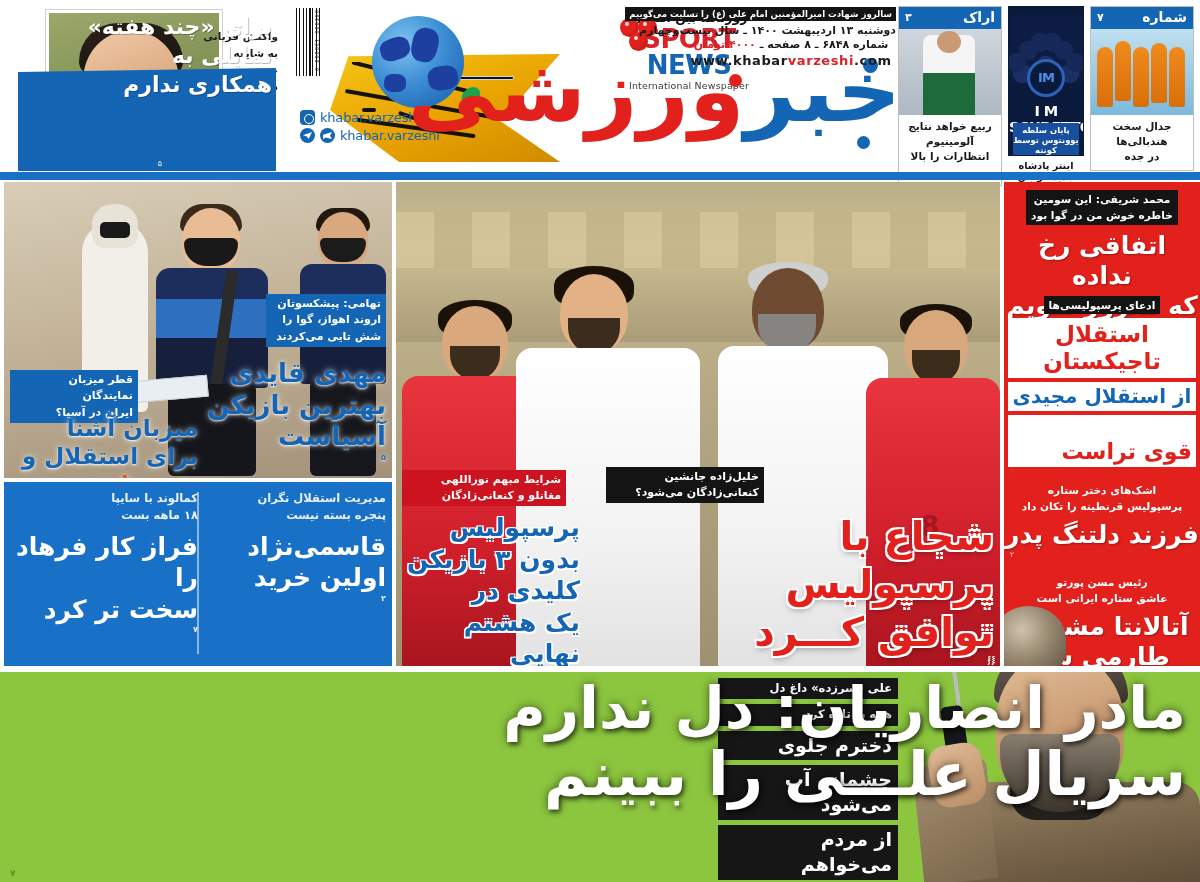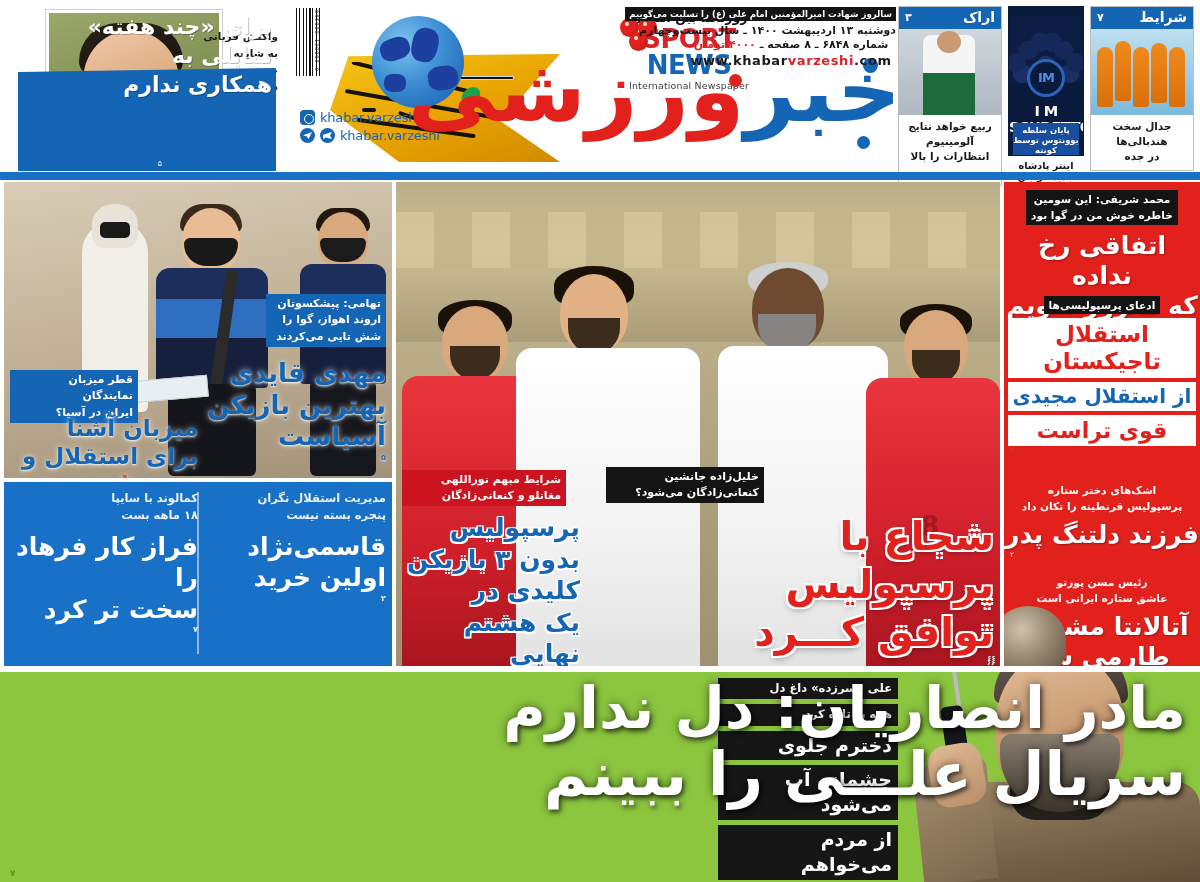--- a/index.html
+++ b/index.html
@@ -306,21 +306,21 @@
   .r-k.onblack { background:#141414; display:inline-block; padding:1px 5px; }
   .r-h { color:#fff; font-size:25px; font-weight:900; line-height:1.2; direction:rtl; text-align:center;
     letter-spacing:-.8px; text-shadow:1px 1px 2px rgba(0,0,0,.3); }
   .r-blk { position:absolute; left:0; width:196px; }
   #rb1 { top:8px; }
   #rb1 .kwrap { text-align:center; }
   #rb2 { top:112px; }
   .white-box { background:#fff; margin:4px 4px 0; padding:3px 4px; }
   .wb-l1 { color:#e2211c; font-size:23px; font-weight:900; line-height:1.16; direction:rtl; text-align:center; letter-spacing:-.8px;}
   .wb-l2 { color:#1565b5; font-size:20px; font-weight:900; line-height:1.16; direction:rtl; text-align:center; letter-spacing:-.8px;}
-  .wb-l3 { color:#e2211c; font-size:22px; font-weight:900; line-height:1.16; direction:rtl; text-align:center; letter-spacing:-.8px;}
+  .wb-l3 { color:#e2211c; font-size:22px; font-weight:900; line-height:1.16; direction:rtl; text-align:right; letter-spacing:-.8px;margin-top:21px;}
   #rb3 { top:300px; }
   #rb4 { top:392px; }
   .r-pg { color:#ffd9d7; font-size:7.5px; text-align:left; padding-left:6px; }
   .rhair { position:absolute; left:-12px; bottom:-6px; width:74px; height:66px; border-radius:50% 50% 30% 30%;
     background:radial-gradient(circle at 40% 36%, #cfc2ad 0%, #9a8a72 45%, #5d5242 100%); }
 
   
   .bottom { position:absolute; left:0; top:672px; width:1200px; height:210px; background:#8cc63f; overflow:hidden; }
   .bot-head { position:absolute; right:14px; top:6px; width:710px; direction:rtl; text-align:right;
     color:#fff; font-weight:900; letter-spacing:-2px;
@@ -462,21 +462,21 @@
       </div>
       <div class="cap">
           <div>ربیع خواهد نتایج</div>
           <div>آلومینیوم</div>
           <div>انتظارات را بالا برده</div>
         </div>
     </div>
 
     <div class="trbox" id="box-handball">
       <div class="hdr">
-        <span class="t">شرایط</span>
+        <span class="t">شماره</span>
         <span class="n">۷</span>
       </div>
       <div class="img hb-img">
         <div class="g" style="left:6px"></div>
           <div class="g" style="left:24px;top:12px"></div>
         <div class="g" style="left:42px"></div>
           <div class="g" style="left:60px;top:14px"></div>
         <div class="g" style="left:78px"></div>
       </div>
       <div class="cap">

